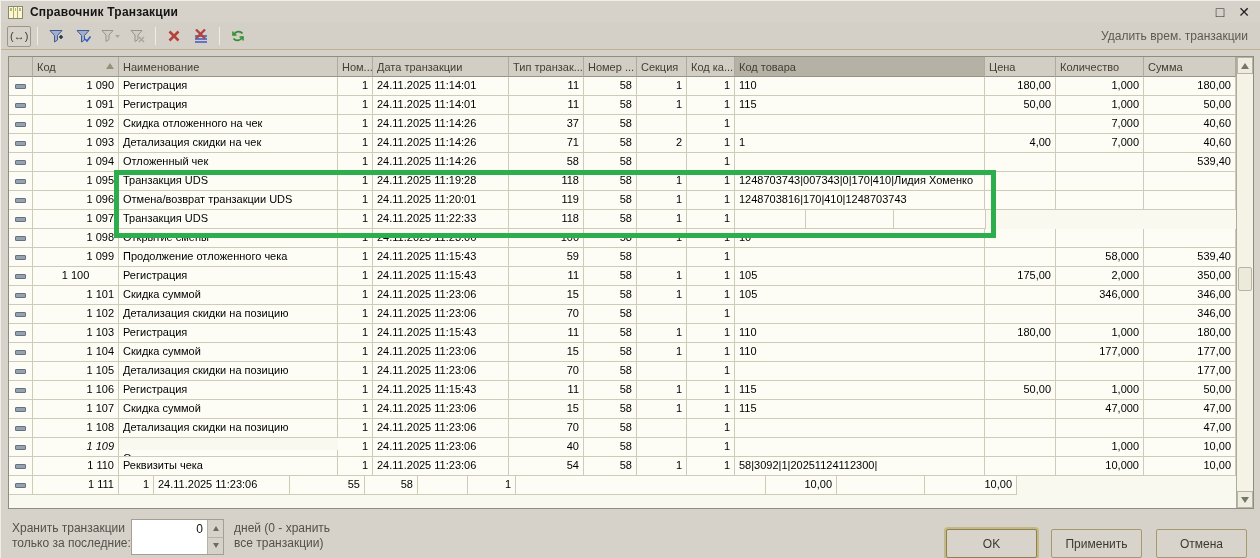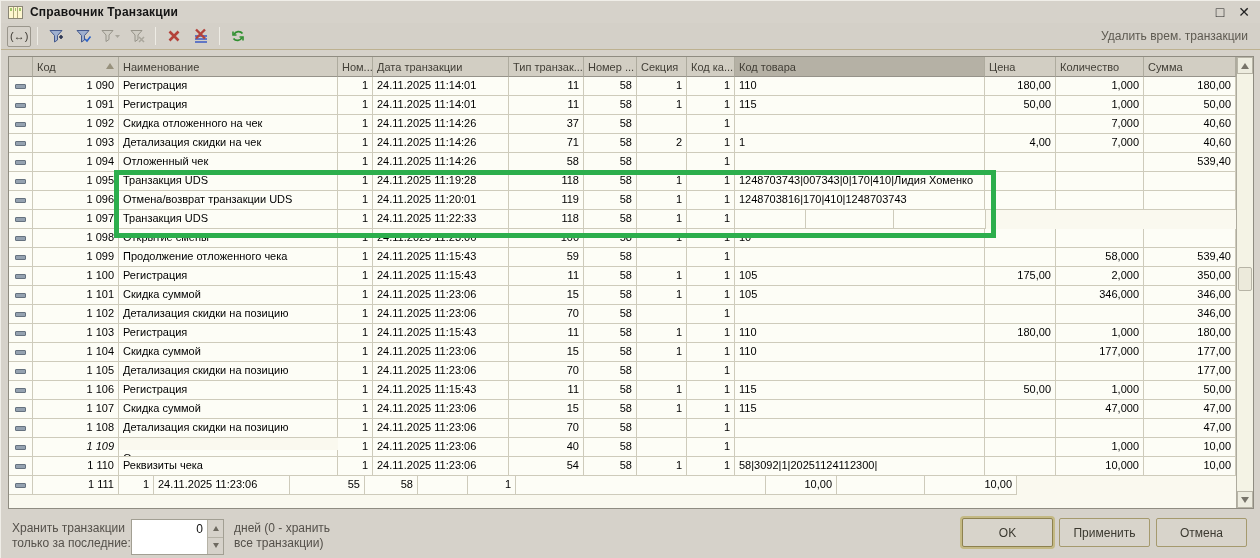--- a/index.html
+++ b/index.html
@@ -56,21 +56,21 @@
   .footer{position:absolute;left:0;top:508px;right:0;bottom:0;background:#d6d2ca;}
   .keep-label{position:absolute;left:11px;top:12px;font-size:12px;color:#54504a;line-height:15px;}
   .spinbox{position:absolute;left:130px;top:10px;width:93px;height:36px;background:#fff;border:1px solid #a29f93;}
   .spinval{position:absolute;left:4px;right:20px;top:2px;font-size:12px;color:#111;text-align:right;}
   .spinbtns{position:absolute;right:0;top:0;bottom:0;width:16px;border-left:1px solid #b5b2a6;display:flex;flex-direction:column;}
   .spinbtn{flex:1;background:#d6d2ca;display:flex;align-items:center;justify-content:center;}
   .spinbtn.top{border-bottom:1px solid #b5b2a6;}
   .spin-up{width:0;height:0;border-left:3px solid transparent;border-right:3px solid transparent;border-bottom:5px solid #6e6a60;}
   .spin-down{width:0;height:0;border-left:3px solid transparent;border-right:3px solid transparent;border-top:5px solid #6e6a60;}
   .days-label{position:absolute;left:233px;top:12px;font-size:12px;color:#54504a;line-height:15px;}
-  .btns{position:absolute;right:13px;top:9px;display:flex;gap:6px;border-radius:11px;}
+  .btns{position:absolute;right:13px;top:20px;display:flex;gap:14px;border-radius:11px;}
   .btn{width:91px;height:29px;background:#d8d4cb;border:1px solid #a59a6e;border-radius:2px;
     font-size:12px;color:#3b3930;display:flex;align-items:center;justify-content:center;font-family:"Liberation Sans",sans-serif;}
   .btn-ok{border:1px solid #8d814f;box-shadow:0 0 0 2px #c4b984;}
 </style>
 </head>
 <body>
 
 <div id="window">
 
   <div class="titlebar">
@@ -346,21 +346,21 @@
             <div class="cell r" style="width: 48px;">1</div>
             <div class="cell l" style="width: 250px;"></div>
             <div class="cell r" style="width: 71px;"></div>
             <div class="cell r" style="width: 88px;">58,000</div>
             <div class="cell r" style="width: 92px;">539,40</div>
           </div>
           <div class="trow">
             <div class="cell icon-cell" style="width: 24px;">
               <span class="marker"></span>
             </div>
-            <div class="cell r" style="width: 86px;">1 100</div>
+            <div class="cell r" style="width: 86px; text-align: center;">1 100</div>
             <div class="cell l" style="width: 219px;">Регистрация</div>
             <div class="cell r" style="width: 35px;">1</div>
             <div class="cell l" style="width: 136px;">24.11.2025 11:15:43</div>
             <div class="cell r" style="width: 75px;">11</div>
             <div class="cell r" style="width: 53px;">58</div>
             <div class="cell r" style="width: 50px;">1</div>
             <div class="cell r" style="width: 48px;">1</div>
             <div class="cell l" style="width: 250px;">105</div>
             <div class="cell r" style="width: 71px;">175,00</div>
             <div class="cell r" style="width: 88px;">2,000</div>

